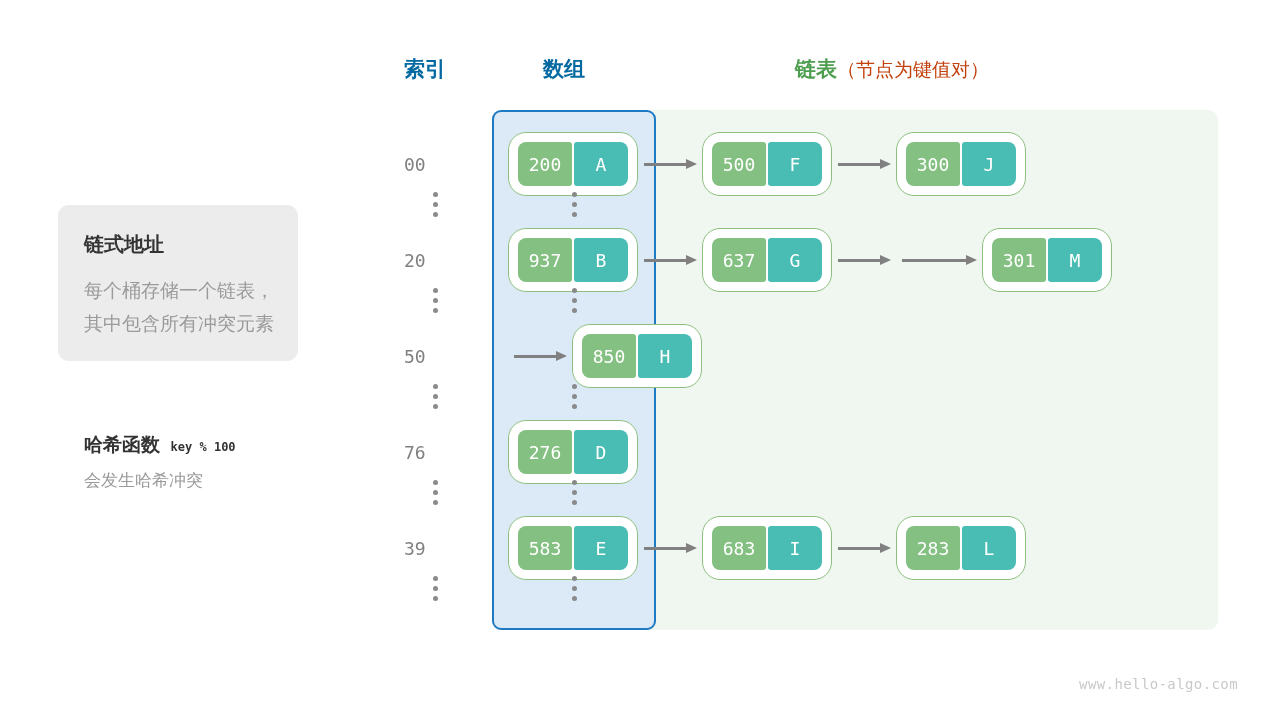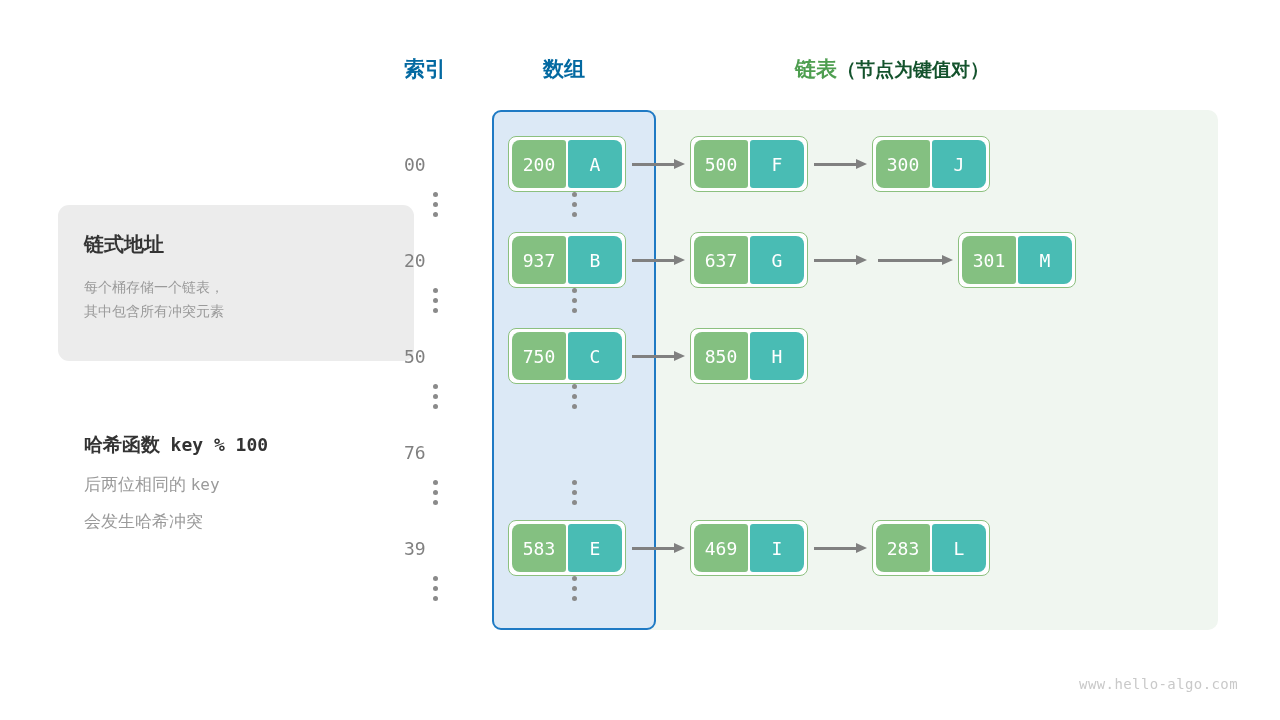--- a/index.html
+++ b/index.html
@@ -22,64 +22,64 @@
     font-size: 21px;
     font-weight: bold;
     color: #0369a1;
     white-space: nowrap;
   }
   #hdr-index { left: 404px; top: 55px; }
   #hdr-array { left: 543px; top: 55px; }
   #hdr-list  { left: 795px; top: 55px; color: #4e9e50; }
   #hdr-list .sub {
     font-size: 19px;
-    font-weight: bold;
-    color: #14532d;
+    font-weight: normal;
+    color: #c2410c;
   }
 
   
   #info-card {
     position: absolute;
     left: 58px;
     top: 205px;
-    width: 356px;
+    width: 240px;
     height: 156px;
     background: #ececec;
     border-radius: 11px;
     box-sizing: border-box;
     padding: 26px 24px 0 26px;
   }
   #info-card .card-title {
     font-size: 20px;
     font-weight: bold;
     color: #333333;
     margin-bottom: 17px;
   }
   #info-card .card-line {
-    font-size: 14px;
+    font-size: 19px;
     color: #9a9a9a;
     line-height: 1.72;
   }
 
   
   #hash-note {
     position: absolute;
     left: 84px;
     top: 432px;
     width: 300px;
   }
   #hash-note .note-title {
     font-size: 19px;
     font-weight: bold;
     color: #333333;
     white-space: nowrap;
   }
   #hash-note .note-title .mono {
     font-family: "DejaVu Sans Mono", "Liberation Mono", monospace;
-    font-size: 18px;
+    font-size: 12px;
     font-weight: bold;
     text-align: right;
   }
   #hash-note .note-line {
     font-size: 17px;
     color: #9a9a9a;
     line-height: 1.72;
     margin-top: 12px;
     white-space: nowrap;
   }
@@ -134,24 +134,24 @@
     height: 56px;
     display: flex;
     align-items: center;
   }
 
   
   .node {
     display: flex;
     background: #ffffff;
     border: 1.5px solid #8cc07f;
-    border-radius: 8px;
-    padding: 3px;
+    border-radius: 18px;
+    padding: 9px;
     box-sizing: border-box;
-    height: 56px;
+    height: 64px;
     flex: 0 0 auto;
   }
   .node .key {
     width: 54px;
     background: #84c081;
     border-radius: 8px 3px 3px 8px;
     display: flex;
     align-items: center;
     justify-content: center;
     color: #ffffff;
@@ -241,23 +241,20 @@
 <div id="info-card">
   <div class="card-title">链式地址</div>
   <div class="card-line">每个桶存储一个链表，</div>
   <div class="card-line">其中包含所有冲突元素</div>
 </div>
 
 <div id="hash-note">
   <div class="note-title">
     <span>哈希函数</span>&nbsp;&nbsp;<span class="mono">key % 100</span>
   </div>
-  <div class="note-line">
-    <span>后两位相同的</span>&nbsp;<span class="mono">key</span>
-  </div>
   <div class="note-line second">会发生哈希冲突</div>
 </div>
 
 <div id="list-region"></div>
 <div id="array-region"></div>
 
 <div id="rows-layer">
     <div class="row" style="top: 136px;">
       <div class="row-index">00</div>
       <div class="row-nodes">
@@ -328,24 +325,20 @@
       <i></i>
     </div>
     <div class="dots at-array" style="position: absolute; top: 288px;">
       <i></i>
       <i></i>
       <i></i>
     </div>
     <div class="row" style="top: 328px;">
       <div class="row-index">50</div>
       <div class="row-nodes">
-        <div class="node">
-          <div class="key">750</div>
-          <div class="val">C</div>
-        </div>
         <div class="arrow">
           <span class="shaft"></span>
           <span class="head"></span>
         </div>
         <div class="node">
           <div class="key">850</div>
           <div class="val">H</div>
         </div>
       </div>
     </div>
@@ -354,20 +347,26 @@
       <i></i>
       <i></i>
     </div>
     <div class="dots at-array" style="position: absolute; top: 384px;">
       <i></i>
       <i></i>
       <i></i>
     </div>
     <div class="row" style="top: 424px; text-decoration: underline;">
       <div class="row-index">76</div>
+      <div class="row-nodes">
+        <div class="node">
+          <div class="key">276</div>
+          <div class="val">D</div>
+        </div>
+      </div>
     </div>
     <div class="dots at-index" style="position: absolute; top: 480px;">
       <i></i>
       <i></i>
       <i></i>
     </div>
     <div class="dots at-array" style="position: absolute; top: 480px;">
       <i></i>
       <i></i>
       <i></i>
@@ -377,21 +376,21 @@
       <div class="row-nodes">
         <div class="node">
           <div class="key">583</div>
           <div class="val">E</div>
         </div>
         <div class="arrow">
           <span class="shaft"></span>
           <span class="head"></span>
         </div>
         <div class="node">
-          <div class="key">469</div>
+          <div class="key">683</div>
           <div class="val">I</div>
         </div>
         <div class="arrow">
           <span class="shaft"></span>
           <span class="head"></span>
         </div>
         <div class="node">
           <div class="key">283</div>
           <div class="val">L</div>
         </div>

